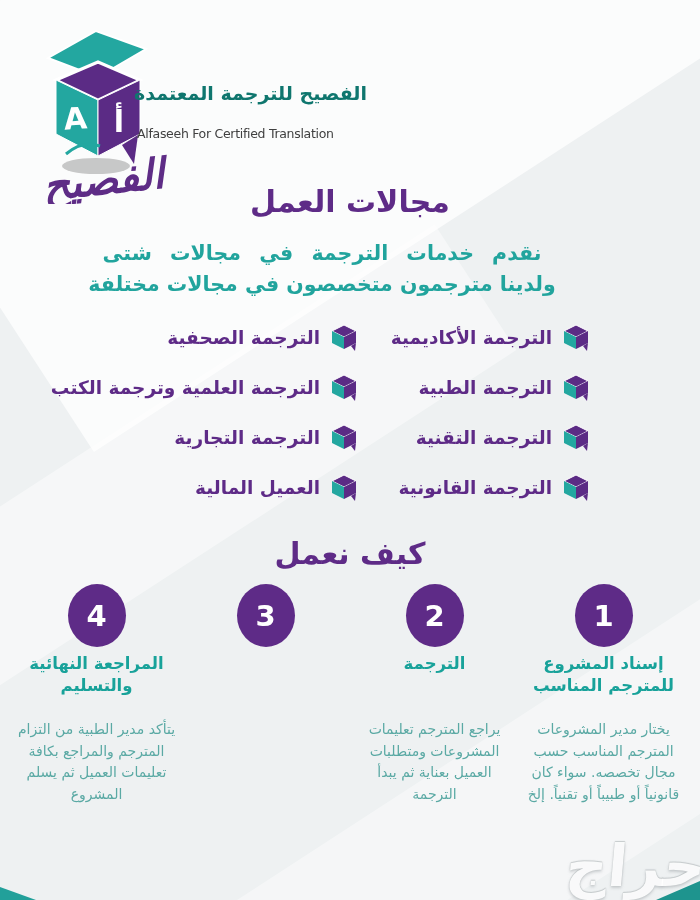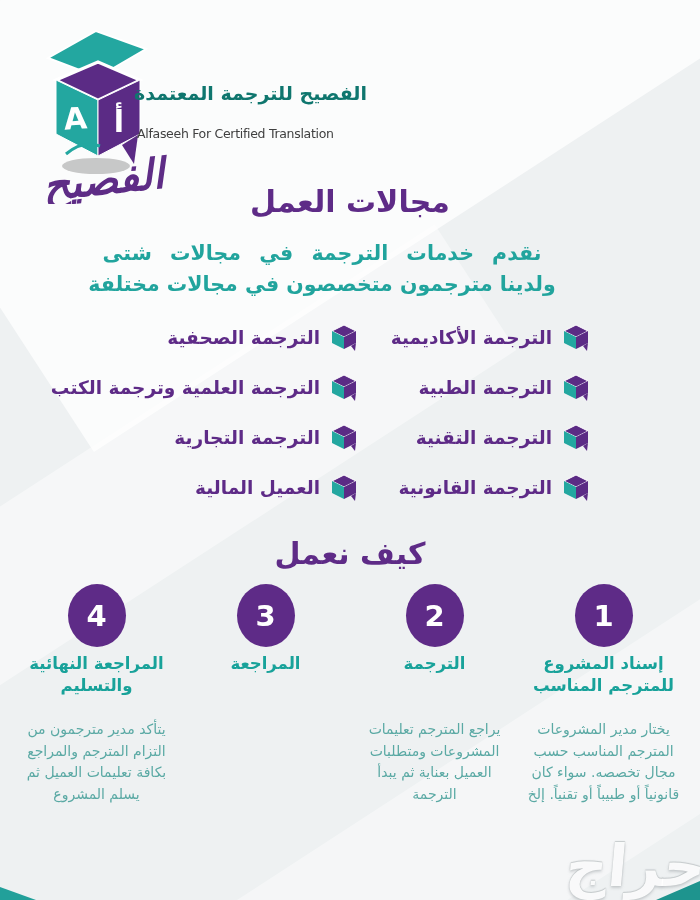--- a/index.html
+++ b/index.html
@@ -171,26 +171,25 @@
       <div class="step-title">إسناد المشروع للمترجم المناسب</div>
       <div class="step-desc">يختار مدير المشروعات المترجم المناسب حسب مجال تخصصه. سواء كان قانونياً أو طبيباً أو تقنياً. إلخ</div>
     </div>
     <div class="step">
       <div class="step-circle">2</div>
       <div class="step-title">الترجمة</div>
       <div class="step-desc">يراجع المترجم تعليمات المشروعات ومتطلبات العميل بعناية ثم يبدأ الترجمة</div>
     </div>
     <div class="step">
       <div class="step-circle">3</div>
-      <div class="step-title">المراجعة</div>
     </div>
     <div class="step">
       <div class="step-circle">4</div>
       <div class="step-title">المراجعة النهائية والتسليم</div>
-      <div class="step-desc">يتأكد مدير مترجمون من التزام المترجم والمراجع بكافة تعليمات العميل ثم يسلم المشروع</div>
+      <div class="step-desc">يتأكد مدير الطبية من التزام المترجم والمراجع بكافة تعليمات العميل ثم يسلم المشروع</div>
     </div>
   </div>
 
   <div class="watermark">حراج</div>
   <div class="corner-bl"></div>
   <div class="corner-br"></div>
 
 </div>
 
 </body></html>

